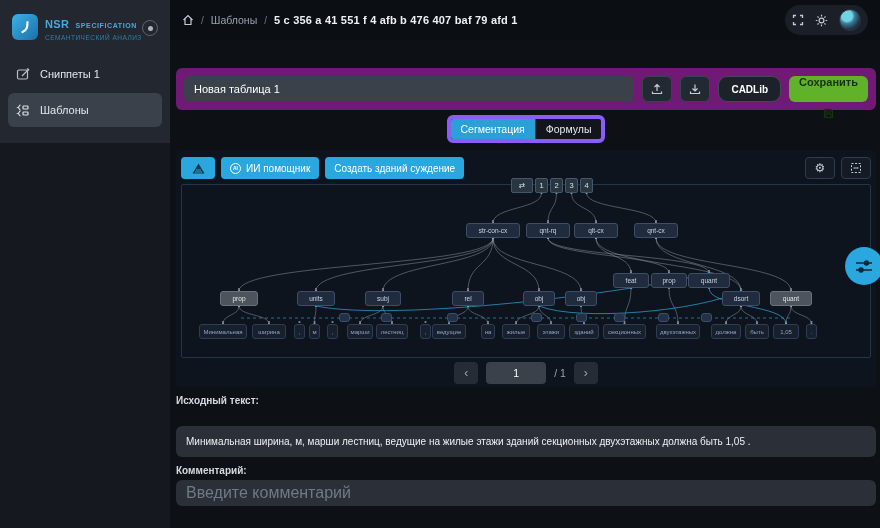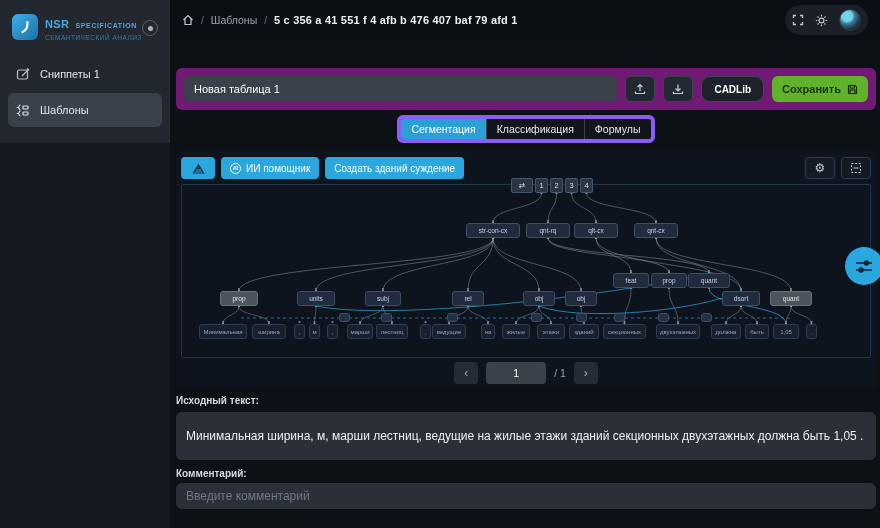--- a/index.html
+++ b/index.html
@@ -32,21 +32,21 @@
   .avatar { width:22px; height:22px; border-radius:50%; background:
     radial-gradient(circle at 35% 30%, #6fd4e4 0 28%, #3c7d9b 40%, #203243 70%, #131c27 100%); border:1px solid #2c3440; }
 
   
   .content { position:absolute; left:170px; top:40px; width:710px; height:488px; padding:28px 4px 0 6px; }
 
   .name-panel { background:#701a75; border-radius:6px; height:42px; display:flex; align-items:center; gap:8px; padding:8px; }
   .name-input { flex:1; height:26px; background:#3a414a; border:none; border-radius:6px; color:#fff; font-size:11px; padding:0 10px; font-family:inherit; outline:none; }
   .sq-btn { width:30px; height:26px; background:#232932; border:1px solid #3a424c; border-radius:6px; display:flex; align-items:center; justify-content:center; color:#c6cdd6; }
   .cadlib-btn { height:26px; padding:0 12px; background:#1d222a; border:1px solid #414955; border-radius:9px; color:#fff; font-size:10px; font-weight:700; display:flex; align-items:center; }
-  .save-btn { height:26px; padding:0 10px; background:#61b22b; border:none; border-radius:6px; color:#17330d; font-size:11px; font-weight:700; display:flex; align-items:center; gap:6px; }
+  .save-btn { height:26px; padding:0 10px; background:#61b22b; border:none; border-radius:6px; color:#17330d; font-size:11px; font-weight:700; display:flex; align-items:center; gap:20px;flex-direction:column; }
 
   .tabs-row { margin-top:5px; display:flex; justify-content:center; }
   .tabs { display:inline-flex; border:4px solid #8b5cf6; border-radius:6px; overflow:hidden; background:#12161c; }
   .tab { padding:4px 10px; font-size:10.5px; color:#e4e8ee; border-right:1px solid #3c434d; }
   .tab:last-child { border-right:none; }
   .tab.active { background:#2aa0d6; color:#fff; }
 
   .graph-panel { margin-top:8px; background:#0d141d; border-radius:4px; height:236px; padding:5px 5px 0; position:relative; }
   .gtoolbar { display:flex; align-items:center; gap:6px; height:24px; margin-bottom:4px; }
   .blue-btn { height:22px; background:#2aa7de; border:none; border-radius:4px; color:#fff; font-size:10px; padding:0 9px; display:flex; align-items:center; gap:5px; }
@@ -62,22 +62,22 @@
   .k-tag  { background:#202c3e; border:1px solid #3d4e66; color:#c7d4e6; z-index:2; }
   .k-gray { background:#4e545d; border:1px solid #6a7179; color:#e3e6ea; z-index:2; }
   .k-leaf { background:#18202e; border:1px solid #2e3d55; color:#8ea3c4; font-size:6px; z-index:2; }
   .k-mini { background:#223048; border:1px solid #3d4e66; z-index:2; }
 
   .pager-row { height:30px; display:flex; align-items:center; justify-content:center; gap:8px; color:#9aa3ad; font-size:10.5px; }
   .pbtn { width:24px; height:22px; background:#262c35; border:none; border-radius:4px; color:#9aa4b2; font-size:12px; display:flex; align-items:center; justify-content:center; }
   .pinput { width:60px; height:22px; background:#3a414a; border:none; border-radius:4px; color:#fff; font-size:10.5px; text-align:center; font-family:inherit; }
 
   .field-label { margin-top:8px; font-size:10px; font-weight:700; color:#d5dae1; }
-  .source-box { margin-top:6px; background:#2a2f38; border-radius:6px; padding:17px 10px; font-size:12px; color:#eef1f4; min-height:18px; }
-  .comment-input { margin-top:4px; width:100%; height:26px; background:#2a2f38; border:none; border-radius:6px; padding:0 10px; font-size:12px; color:#cfd4db; font-family:inherit; outline:none; }
+  .source-box { margin-top:20px; background:#2a2f38; border-radius:6px; padding:10px 10px; font-size:10px; color:#eef1f4; min-height:18px; }
+  .comment-input { margin-top:4px; width:100%; height:26px; background:#2a2f38; border:none; border-radius:6px; padding:0 10px; font-size:16px; color:#cfd4db; font-family:inherit; outline:none; }
   .comment-input::placeholder { color:#707a86; }
 
   .fab { position:absolute; left:845px; top:247px; width:38px; height:38px; border-radius:50%; background:#2aa7de; z-index:20; display:flex; align-items:center; justify-content:center; border:none; }
   svg { display:block; }
 </style>
 </head>
 <body>
 
 <div class="sidebar">
   <div class="sidebar-top">
@@ -171,21 +171,20 @@
             <rect x="3.2" y="1.5" width="4" height="2.6"></rect>
             <rect x="3" y="6" width="5" height="3.5"></rect>
           </svg>
       </span>
     </button>
   </div>
 
   <div class="tabs-row">
     <div class="tabs">
       <span class="tab active">Сегментация</span>
-      <span class="tab">Классификация</span>
       <span class="tab">Формулы</span>
     </div>
   </div>
 
   <div class="graph-panel">
     <div class="gtoolbar">
       <button class="blue-btn tri-btn">
         <span>
           <svg width="13" height="11" viewBox="0 0 13 11">
               <path d="M6.5 0.5 L12.5 10.5 H0.5 Z" fill="#10394f"></path>

